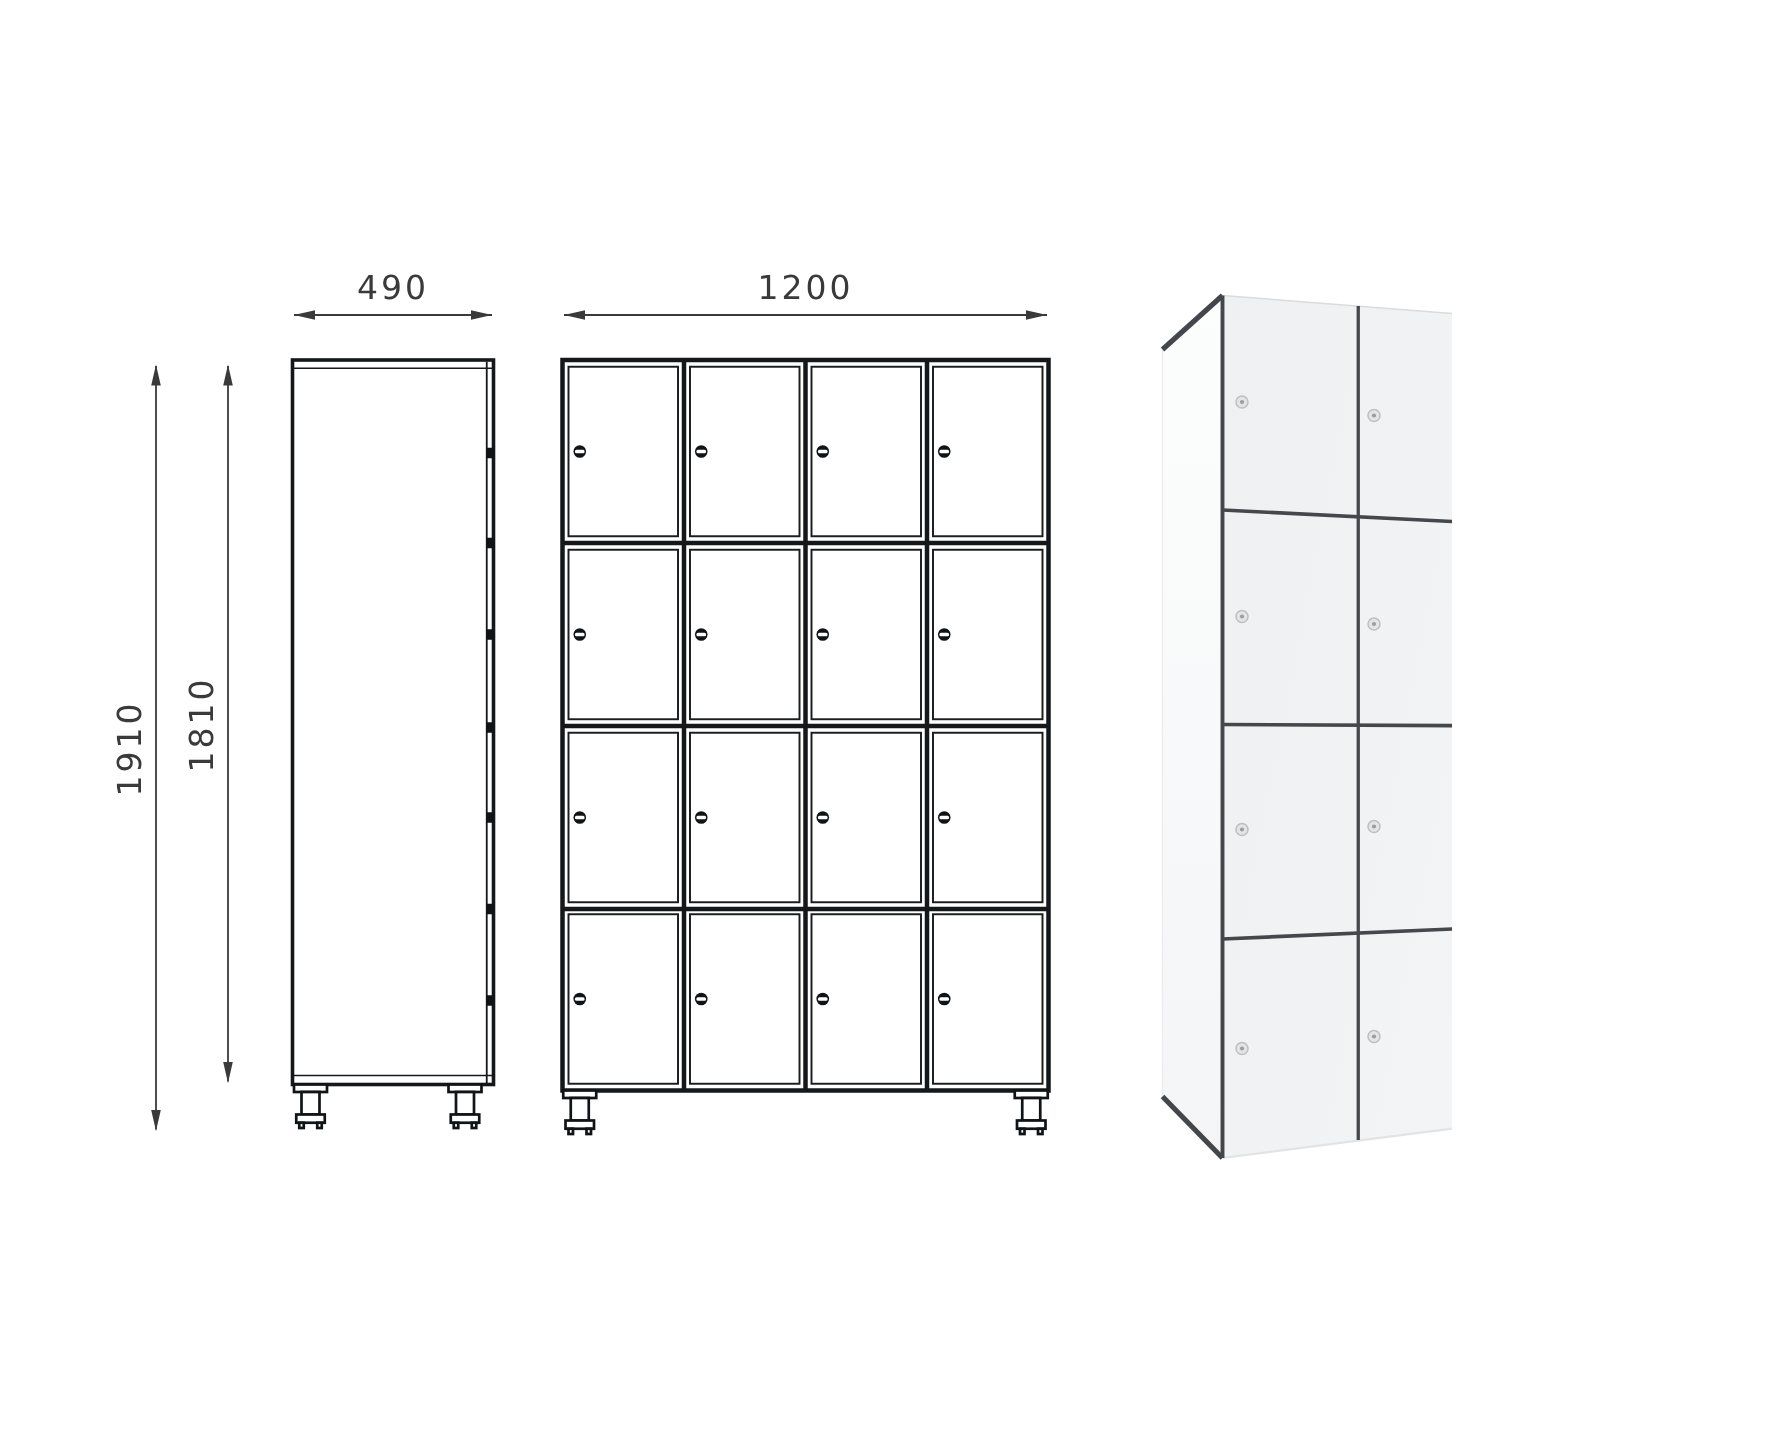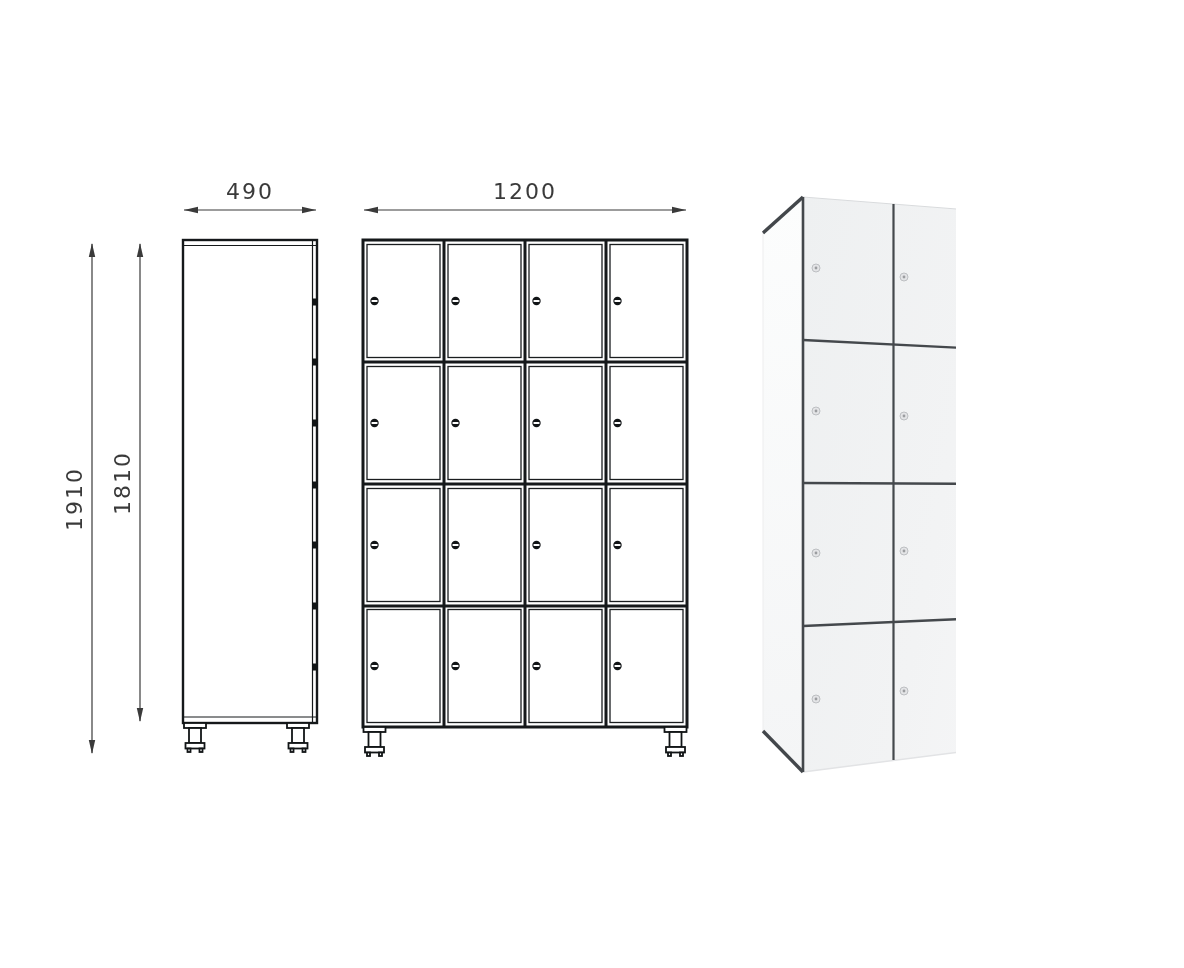--- a/index.html
+++ b/index.html
@@ -3,20 +3,21 @@
 <meta charset="utf-8">
 <style>
   html, body { margin: 0; padding: 0; background: #ffffff; }
   .stage {
     position: relative;
     width: 956px;
     height: 968px;
     background: #ffffff;
     overflow: hidden;
     font-family: "DejaVu Sans", sans-serif;
+    padding-left: 12px;
   }
   svg { display: block; }
   .dim-text {
     font-family: "DejaVu Sans", sans-serif;
     font-size: 22px;
     letter-spacing: 2px;
     fill: #3a3a3a;
   }
 </style>
 </head>

